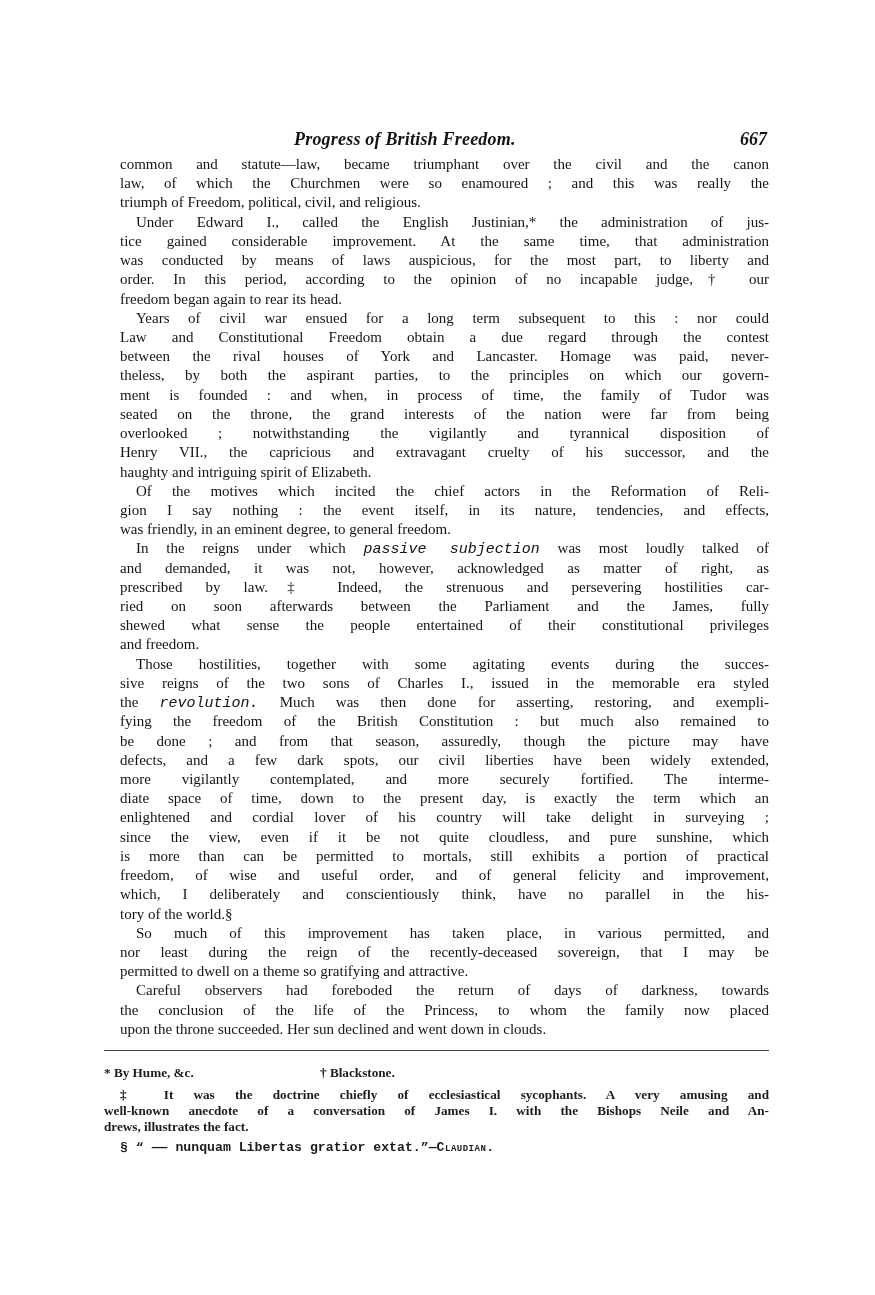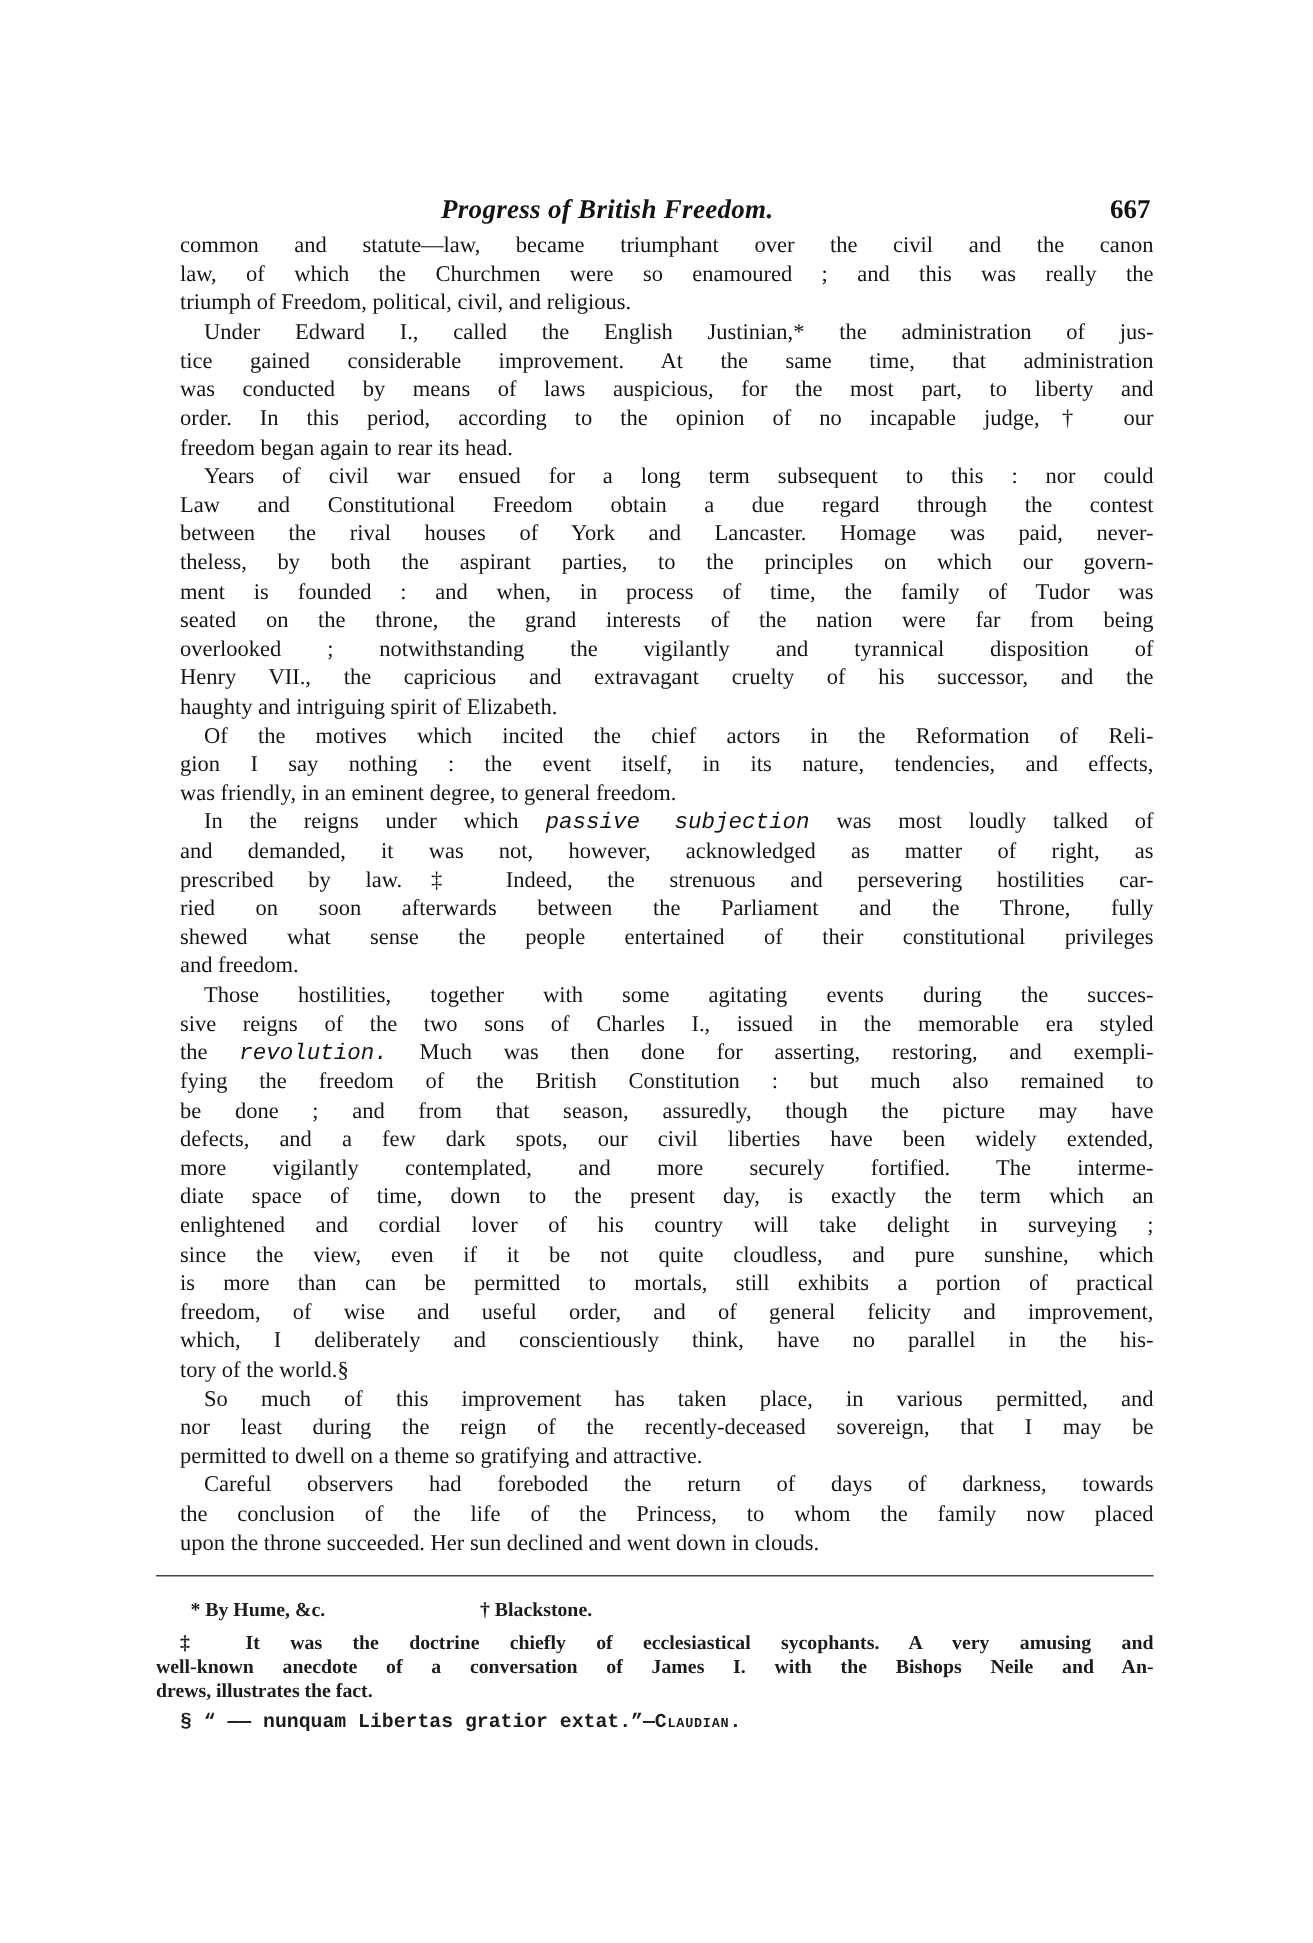--- a/index.html
+++ b/index.html
@@ -33,20 +33,21 @@
       top: 0;
       font-style: italic;
       font-weight: bold;
       letter-spacing: 0.2px;
     }
     .page-number {
       position: absolute;
       right: 2px;
       top: 0;
       font-weight: bold;
+      font-style: italic;
     }
     .body-text {
       margin-top: 5px;
       font-size: 15px;
       line-height: 19.22px;
       text-align: justify;
       hyphens: none;
     }
     .para {
       margin: 0;
@@ -80,21 +81,21 @@
       line-height: 16.2px;
       font-weight: bold;
       color: #1c1c1c;
     }
     .fn-row {
       position: relative;
       height: 19px;
     }
     .fn-a {
       position: absolute;
-      left: 23px;
+      left: 0;
       top: 0;
     }
     .fn-b {
       position: absolute;
       left: 216px;
       top: 0;
     }
     .fn-block {
       margin-top: 3px;
     }
@@ -149,21 +150,21 @@
       </div>
       <div class="para">
         <span class="line indent">Of the motives which incited the chief actors in the Reformation of Reli-</span>
         <span class="line">gion I say nothing : the event itself, in its nature, tendencies, and effects,</span>
         <span class="line last">was friendly, in an eminent degree, to general freedom.</span>
       </div>
       <div class="para">
         <span class="line indent">In the reigns under which <em>passive subjection</em> was most loudly talked of</span>
         <span class="line">and demanded, it was not, however, acknowledged as matter of right, as</span>
         <span class="line">prescribed by law.‡ Indeed, the strenuous and persevering hostilities car-</span>
-        <span class="line">ried on soon afterwards between the Parliament and the Throne, fully</span>
+        <span class="line">ried on soon afterwards between the Parliament and the James, fully</span>
         <span class="line">shewed what sense the people entertained of their constitutional privileges</span>
         <span class="line last">and freedom.</span>
       </div>
       <div class="para">
         <span class="line indent">Those hostilities, together with some agitating events during the succes-</span>
         <span class="line">sive reigns of the two sons of Charles I., issued in the memorable era styled</span>
         <span class="line">the <em>revolution.</em> Much was then done for asserting, restoring, and exempli-</span>
         <span class="line">fying the freedom of the British Constitution : but much also remained to</span>
         <span class="line">be done ; and from that season, assuredly, though the picture may have</span>
         <span class="line">defects, and a few dark spots, our civil liberties have been widely extended,</span>

